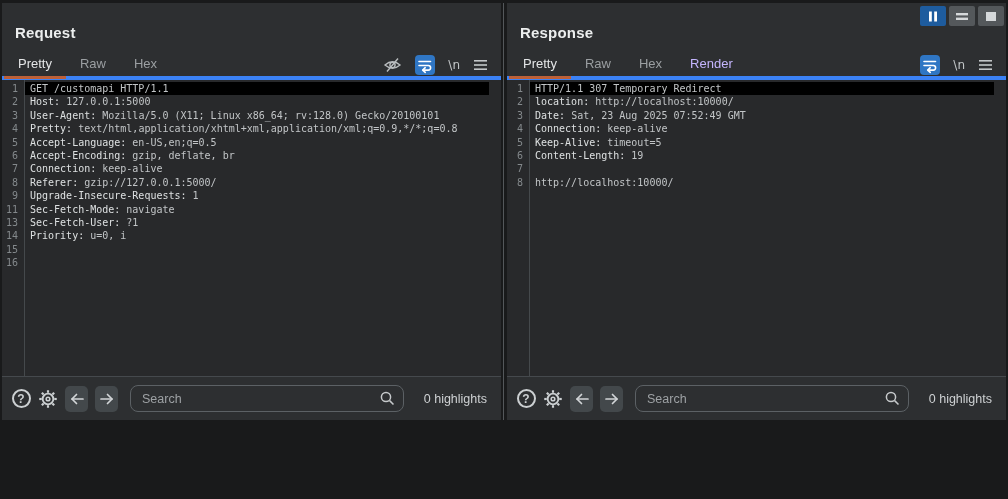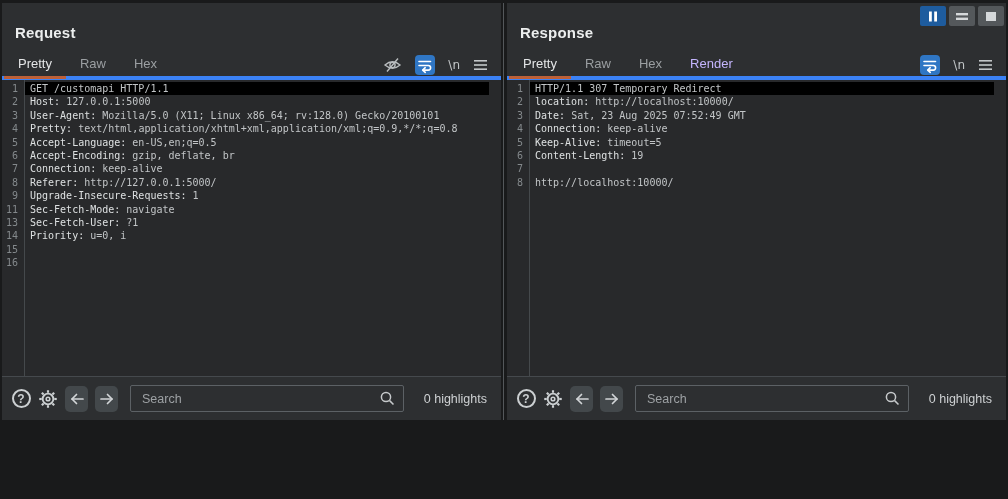--- a/index.html
+++ b/index.html
@@ -37,21 +37,21 @@
   .lt { flex:1 1 auto; padding-left:6px; white-space:pre; color:#c2c5c7; }
   .hl .lt { background:#000000; }
   .hdr { font-weight:normal; color:#dde0e1; }
 
   
   .pane-footer { height:44px; border-top:1px solid #45494d; display:flex; align-items:center; padding:0 12px 0 9px; gap:7px; background:#2d2f31; }
   .round-icon { width:20px; height:20px; display:flex; align-items:center; justify-content:center; cursor:pointer; }
   .help-circle { width:19px; height:19px; border:2px solid #ccd0d2; border-radius:50%; color:#ccd0d2; font-size:12px; font-weight:bold; display:flex; align-items:center; justify-content:center; }
   .nav-btn { width:23px; height:26px; background:#43484b; border-radius:5px; display:flex; align-items:center; justify-content:center; cursor:pointer; }
   .search-wrap { position:relative; flex:1 1 auto; margin-left:5px; }
-  .search-input { width:100%; height:27px; background:transparent; border:1px solid #5c6165; border-radius:2px; color:#d5d8da; font-size:12.5px; padding:0 30px 0 11px; outline:none; font-family:"Liberation Sans", sans-serif; }
+  .search-input { width:100%; height:27px; background:transparent; border:1px solid #5c6165; border-radius:8px; color:#d5d8da; font-size:12.5px; padding:0 30px 0 11px; outline:none; font-family:"Liberation Sans", sans-serif; }
   .search-input::placeholder { color:#9da1a4; }
   .search-glass { position:absolute; right:8px; top:5px; }
   .highlights { margin-left:13px; margin-right:2px; font-size:12.5px; color:#ced1d3; white-space:nowrap; }
   svg { display:block; }
 </style>
 </head>
 <body>
 
 <div class="app">
 
@@ -113,21 +113,21 @@
         <div class="code-row">
           <span class="ln">6</span>
           <span class="lt"><span class="hdr">Accept-Encoding:</span><span> gzip, deflate, br</span></span>
         </div>
         <div class="code-row">
           <span class="ln">7</span>
           <span class="lt"><span class="hdr">Connection:</span><span> keep-alive</span></span>
         </div>
         <div class="code-row">
           <span class="ln">8</span>
-          <span class="lt"><span class="hdr">Referer:</span><span> http://127.0.0.1:5000/</span></span>
+          <span class="lt"><span class="hdr">Referer:</span><span> gzip://127.0.0.1:5000/</span></span>
         </div>
         <div class="code-row">
           <span class="ln">9</span>
           <span class="lt"><span class="hdr">Upgrade-Insecure-Requests:</span><span> 1</span></span>
         </div>
         <div class="code-row">
           <span class="ln">11</span>
           <span class="lt"><span class="hdr">Sec-Fetch-Mode:</span><span> navigate</span></span>
         </div>
         <div class="code-row">

